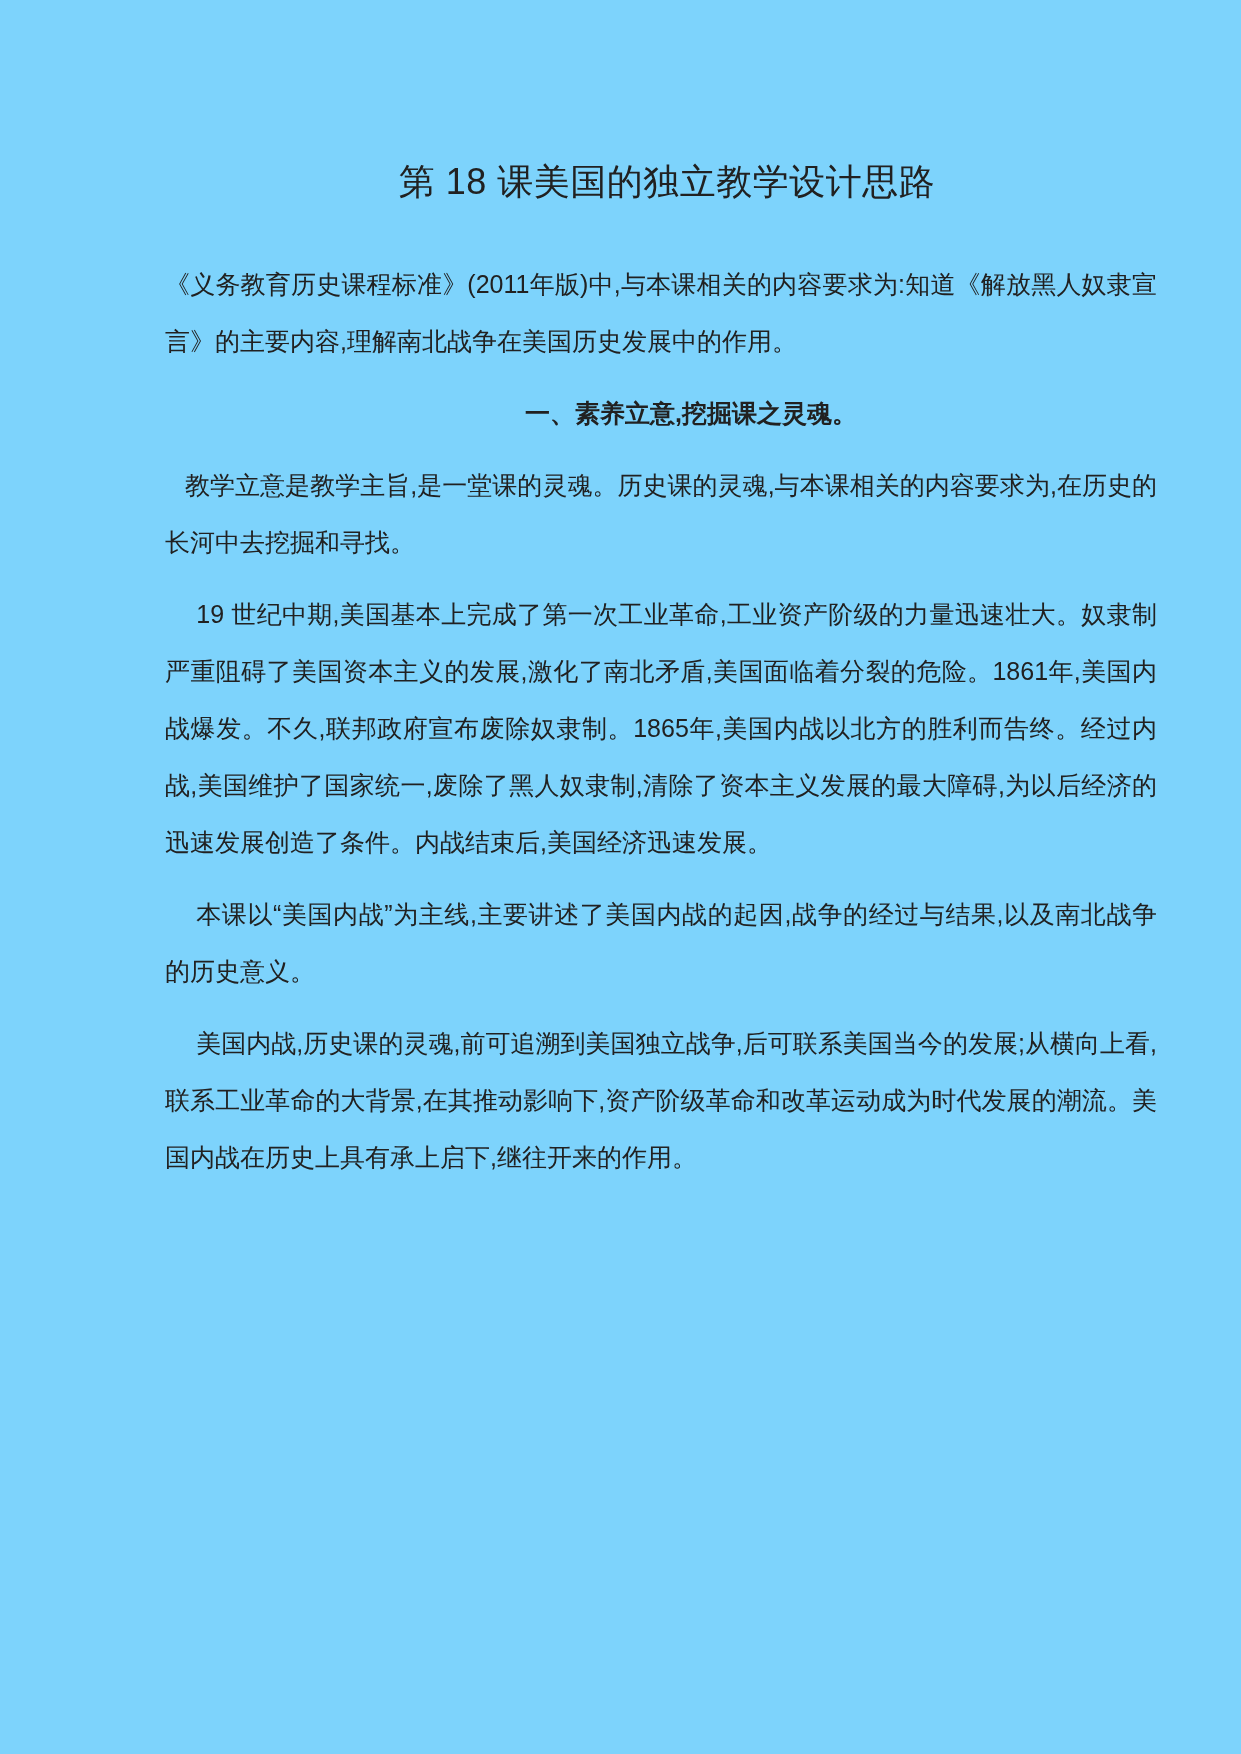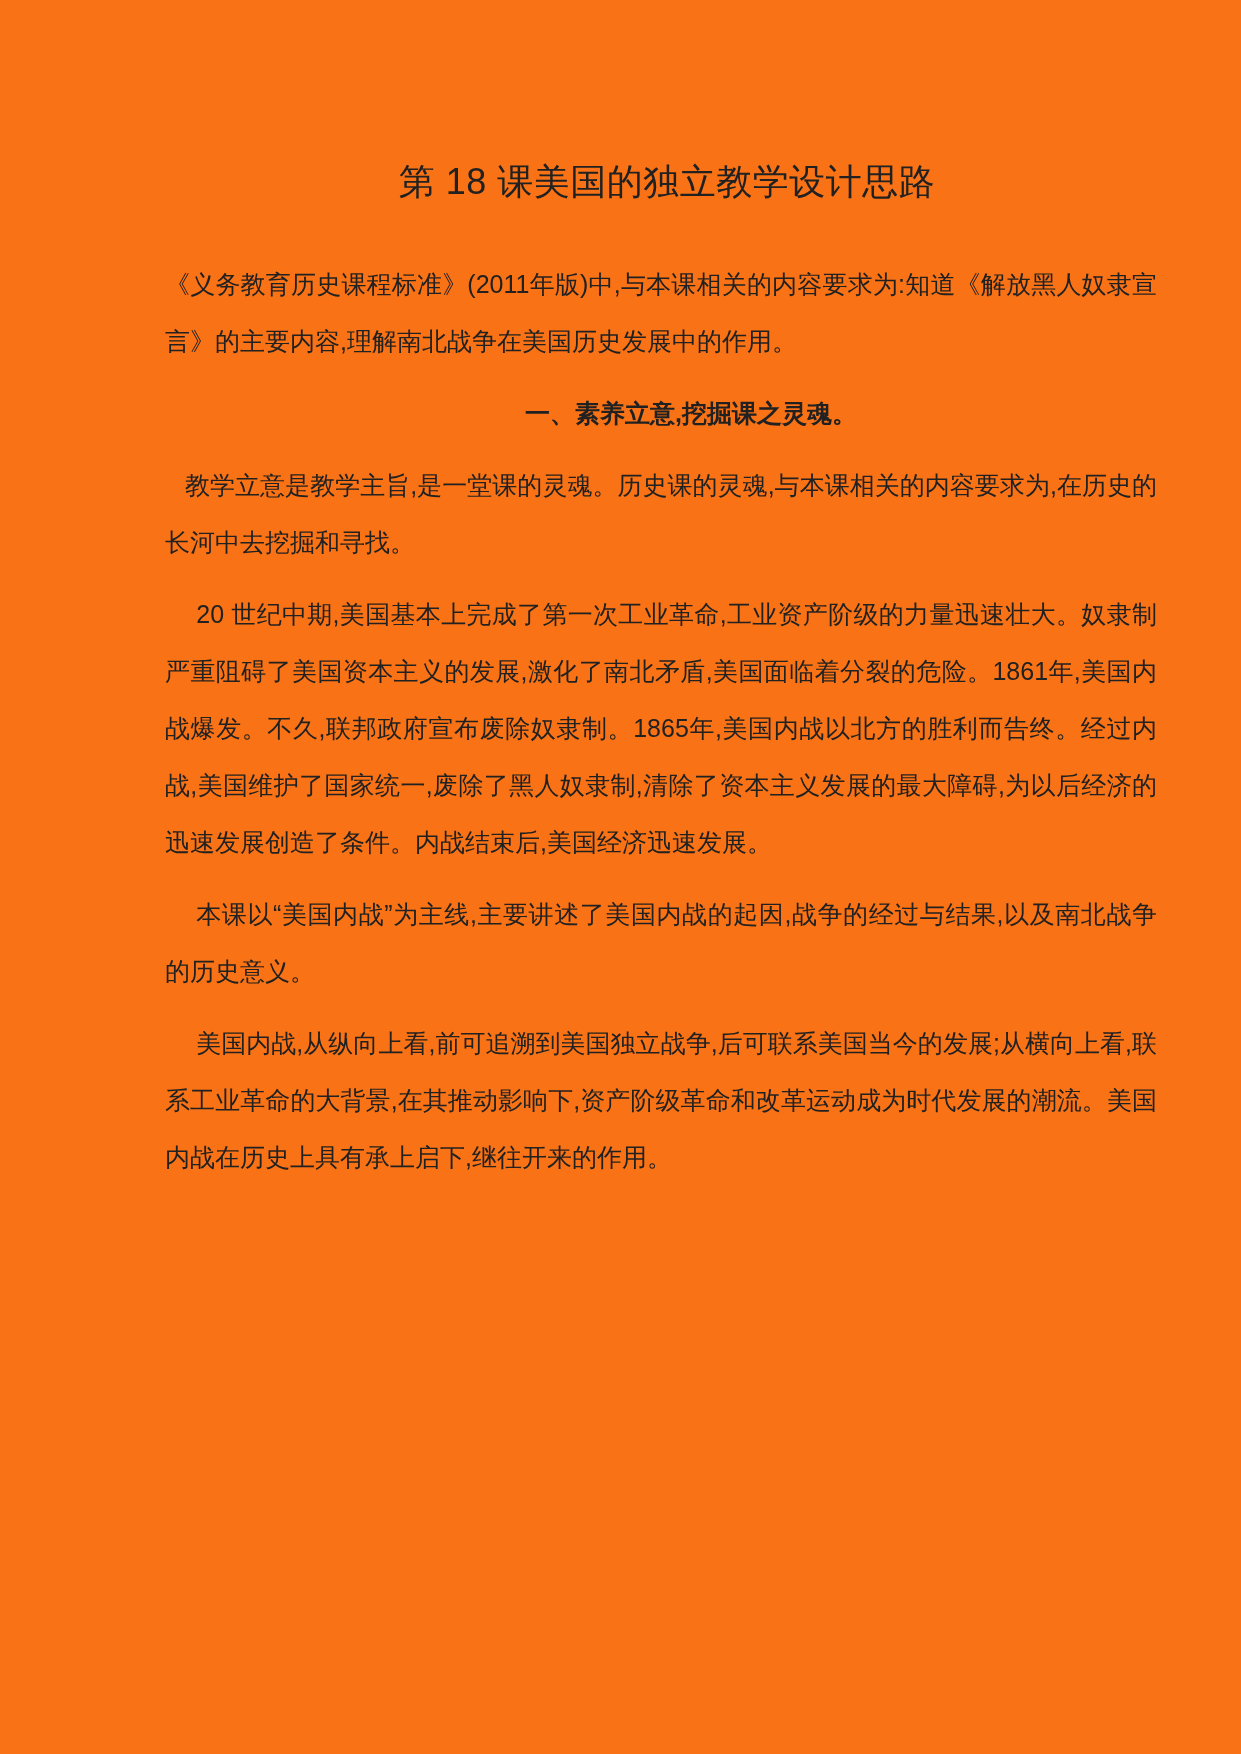--- a/index.html
+++ b/index.html
@@ -12,21 +12,21 @@
     height: 1754px;
     overflow: hidden;
     font-family: "Liberation Sans", sans-serif;
     color: #212121;
   }
   .page {
     box-sizing: border-box;
     width: 1241px;
     height: 1754px;
     padding: 158px 72px 0 165px;
-    background: #f97316;
+    background: #7dd3fc;
   }
   .doc-title {
     font-size: 36px;
     font-weight: 400;
     text-align: center;
     margin: 0 0 50px 0;
     line-height: 48px;
     letter-spacing: 0.5px;
     white-space: nowrap;
   }
@@ -52,18 +52,18 @@
 <div class="page">
   <h1 class="doc-title">第 18 课美国的独立教学设计思路</h1>
 
   <p class="para indent-none">《义务教育历史课程标准》(2011年版)中,与本课相关的内容要求为:知道《解放黑人奴隶宣言》的主要内容,理解南北战争在美国历史发展中的作用。</p>
 
 
   <p class="para heading">一、素养立意,挖掘课之灵魂。</p>
 
   <p class="para indent-sm">教学立意是教学主旨,是一堂课的灵魂。历史课的灵魂,与本课相关的内容要求为,在历史的长河中去挖掘和寻找。</p>
 
-  <p class="para indent-md">20 世纪中期,美国基本上完成了第一次工业革命,工业资产阶级的力量迅速壮大。奴隶制严重阻碍了美国资本主义的发展,激化了南北矛盾,美国面临着分裂的危险。1861年,美国内战爆发。不久,联邦政府宣布废除奴隶制。1865年,美国内战以北方的胜利而告终。经过内战,美国维护了国家统一,废除了黑人奴隶制,清除了资本主义发展的最大障碍,为以后经济的迅速发展创造了条件。内战结束后,美国经济迅速发展。</p>
+  <p class="para indent-md">19 世纪中期,美国基本上完成了第一次工业革命,工业资产阶级的力量迅速壮大。奴隶制严重阻碍了美国资本主义的发展,激化了南北矛盾,美国面临着分裂的危险。1861年,美国内战爆发。不久,联邦政府宣布废除奴隶制。1865年,美国内战以北方的胜利而告终。经过内战,美国维护了国家统一,废除了黑人奴隶制,清除了资本主义发展的最大障碍,为以后经济的迅速发展创造了条件。内战结束后,美国经济迅速发展。</p>
 
   <p class="para indent-md">本课以“美国内战”为主线,主要讲述了美国内战的起因,战争的经过与结果,以及南北战争的历史意义。</p>
 
-  <p class="para indent-md">美国内战,从纵向上看,前可追溯到美国独立战争,后可联系美国当今的发展;从横向上看,联系工业革命的大背景,在其推动影响下,资产阶级革命和改革运动成为时代发展的潮流。美国内战在历史上具有承上启下,继往开来的作用。</p>
+  <p class="para indent-md">美国内战,历史课的灵魂,前可追溯到美国独立战争,后可联系美国当今的发展;从横向上看,联系工业革命的大背景,在其推动影响下,资产阶级革命和改革运动成为时代发展的潮流。美国内战在历史上具有承上启下,继往开来的作用。</p>
 </div>
 
 </body></html>

